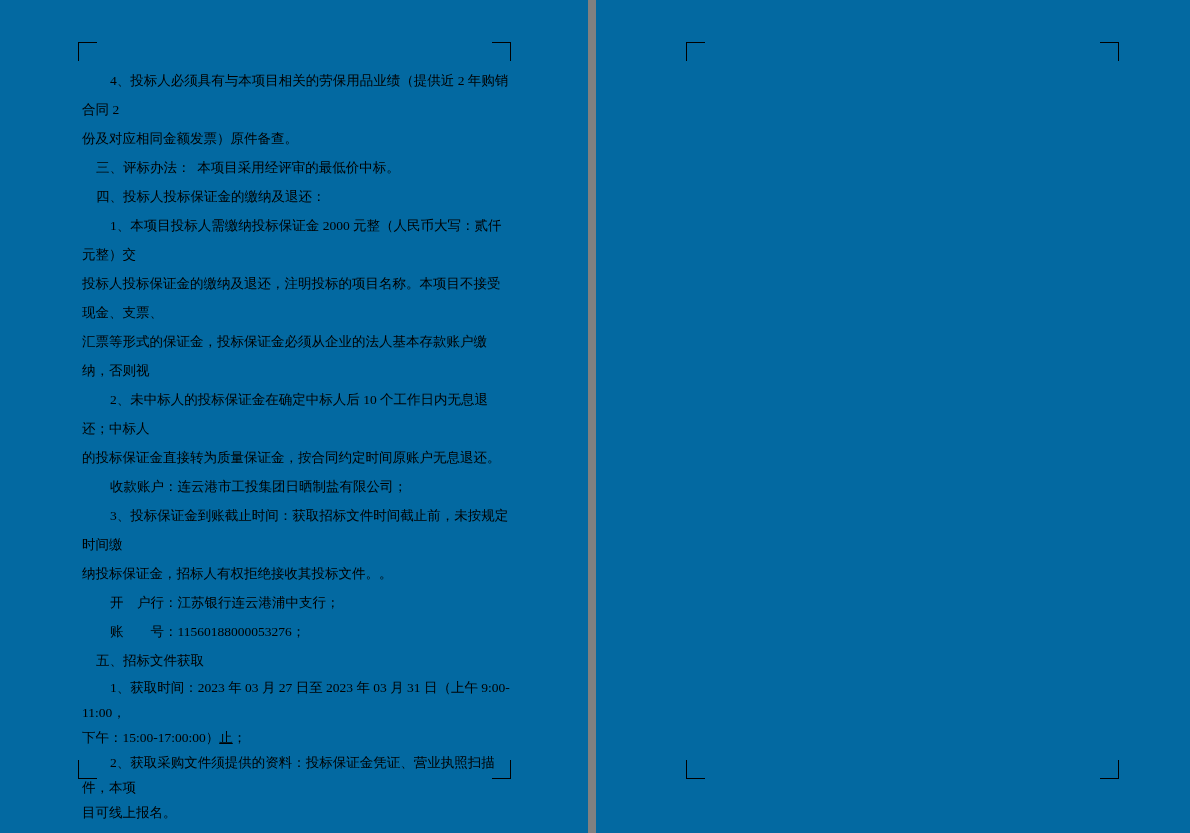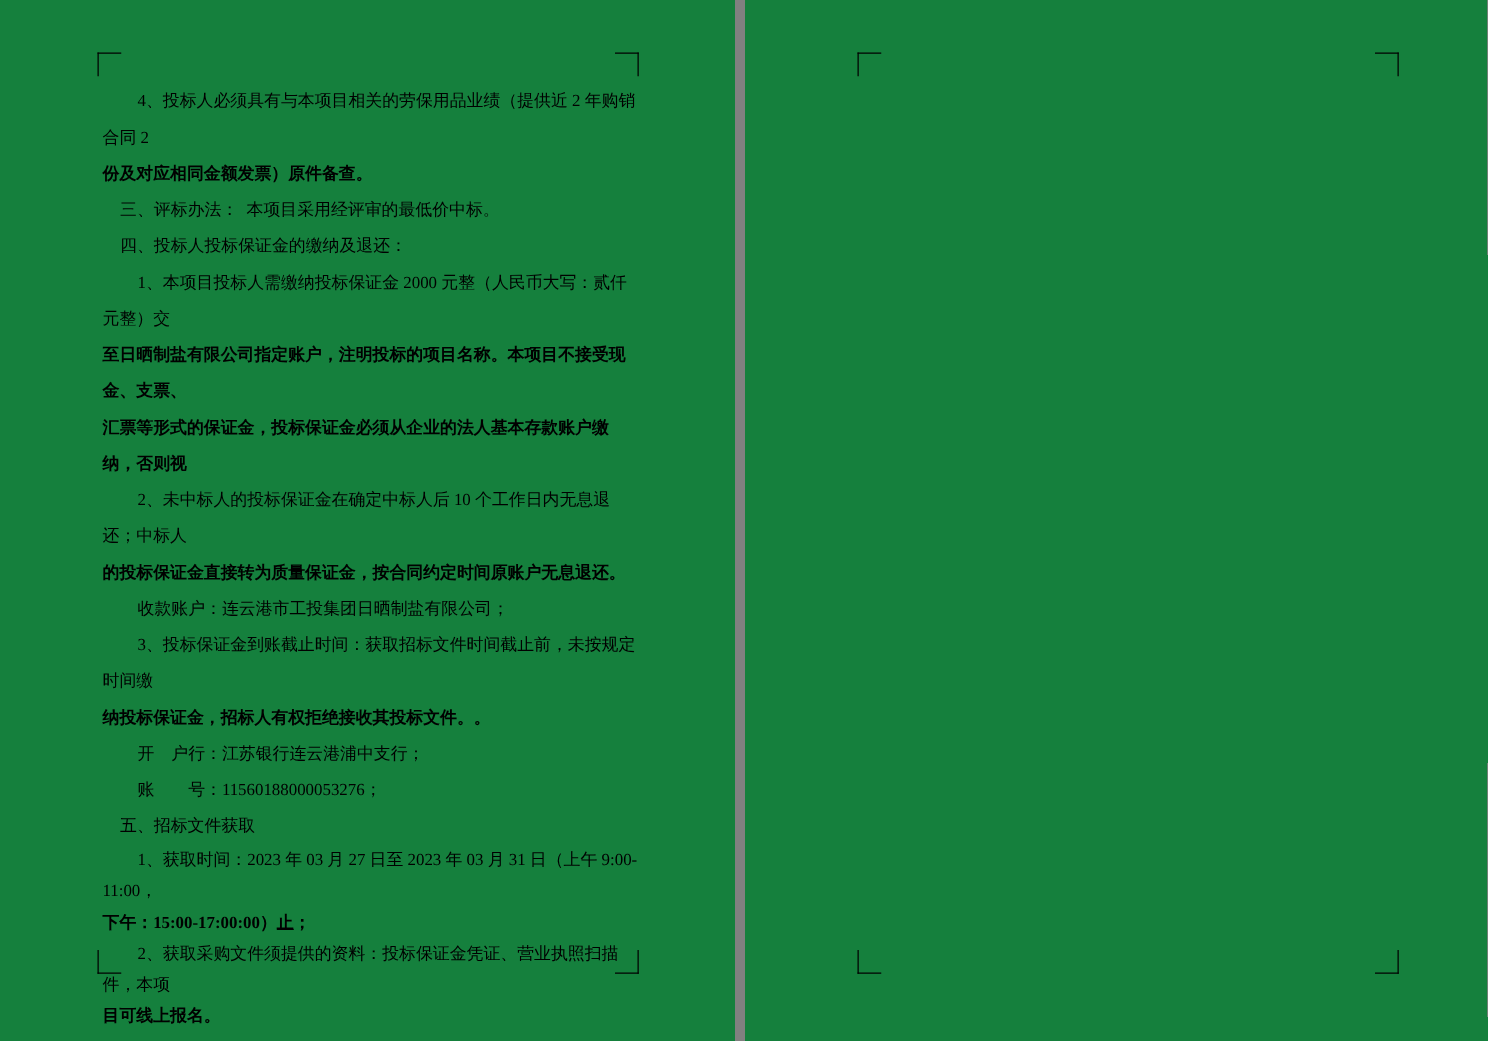--- a/index.html
+++ b/index.html
@@ -11,21 +11,21 @@
   #root {
     position: relative;
     width: 1190px;
     height: 833px;
     background: #808080;
     overflow: hidden;
   }
   .page {
     position: absolute;
     top: 0;
-    background: #15803d;
+    background: #0369a1;
     height: 833px;
     overflow: hidden;
   }
   #page-left {
     left: 0;
     width: 588px;
   }
   #page-right {
     left: 596px;
     width: 594px;
@@ -59,21 +59,21 @@
   #content-left {
     left: 82px;
     top: 66px;
     width: 428px;
   }
   p {
     margin: 0;
     white-space: pre-wrap;
   }
   .ind2 { text-indent: 28px; }
-  .ind0 { text-indent: 0; font-weight: bold; }
+  .ind0 { text-indent: 0; }
   .heading {
     font-weight: normal;
     text-indent: 14px;
   }
   .u { text-decoration: underline; }
   .tight { line-height: 25px; }
 </style>
 </head>
 <body>
 
@@ -84,21 +84,21 @@
     <div class="crop tr" style="left:492px; top:42px;"></div>
     <div class="crop bl" style="left:78px; top:760px;"></div>
     <div class="crop br" style="left:492px; top:760px;"></div>
 
     <div class="content" id="content-left">
       <p class="ind2">4、投标人必须具有与本项目相关的劳保用品业绩（提供近 2 年购销合同 2</p>
       <p class="ind0">份及对应相同金额发票）原件备查。</p>
       <p class="heading">三、评标办法：  本项目采用经评审的最低价中标。</p>
       <p class="heading">四、投标人投标保证金的缴纳及退还：</p>
       <p class="ind2">1、本项目投标人需缴纳投标保证金 2000 元整（人民币大写：贰仟元整）交</p>
-      <p class="ind0">至日晒制盐有限公司指定账户，注明投标的项目名称。本项目不接受现金、支票、</p>
+      <p class="ind0">投标人投标保证金的缴纳及退还，注明投标的项目名称。本项目不接受现金、支票、</p>
       <p class="ind0">汇票等形式的保证金，投标保证金必须从企业的法人基本存款账户缴纳，否则视</p>
       <p class="ind2">2、未中标人的投标保证金在确定中标人后 10 个工作日内无息退还；中标人</p>
       <p class="ind0">的投标保证金直接转为质量保证金，按合同约定时间原账户无息退还。</p>
       <p class="ind2">收款账户：连云港市工投集团日晒制盐有限公司；</p>
       <p class="ind2">3、投标保证金到账截止时间：获取招标文件时间截止前，未按规定时间缴</p>
       <p class="ind0">纳投标保证金，招标人有权拒绝接收其投标文件。。</p>
       <p class="ind2">开　户行：江苏银行连云港浦中支行；</p>
       <p class="ind2">账　　号：11560188000053276；</p>
       <p class="heading">五、招标文件获取</p>
       <p class="ind2 tight">1、获取时间：2023 年 03 月 27 日至 2023 年 03 月 31 日（上午 9:00-11:00，</p>

